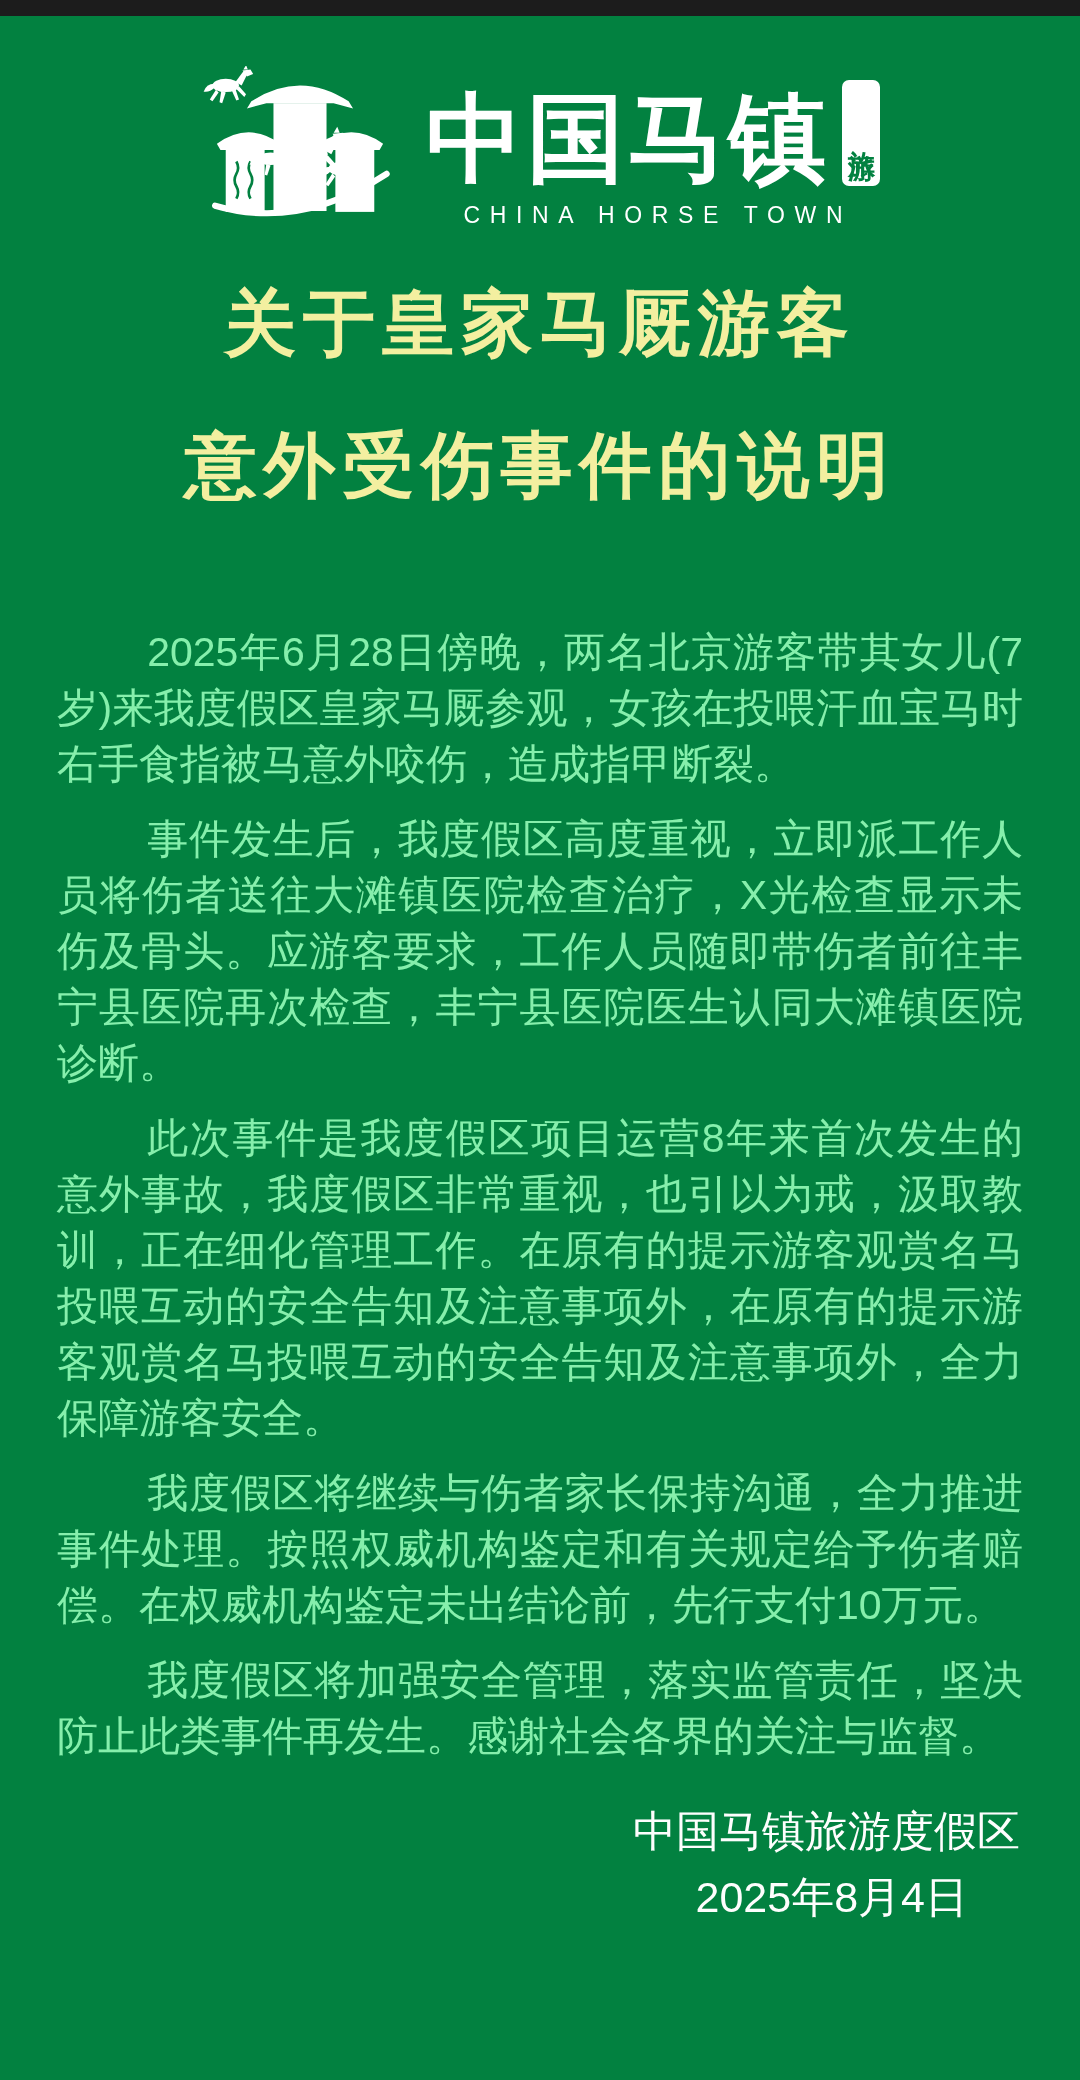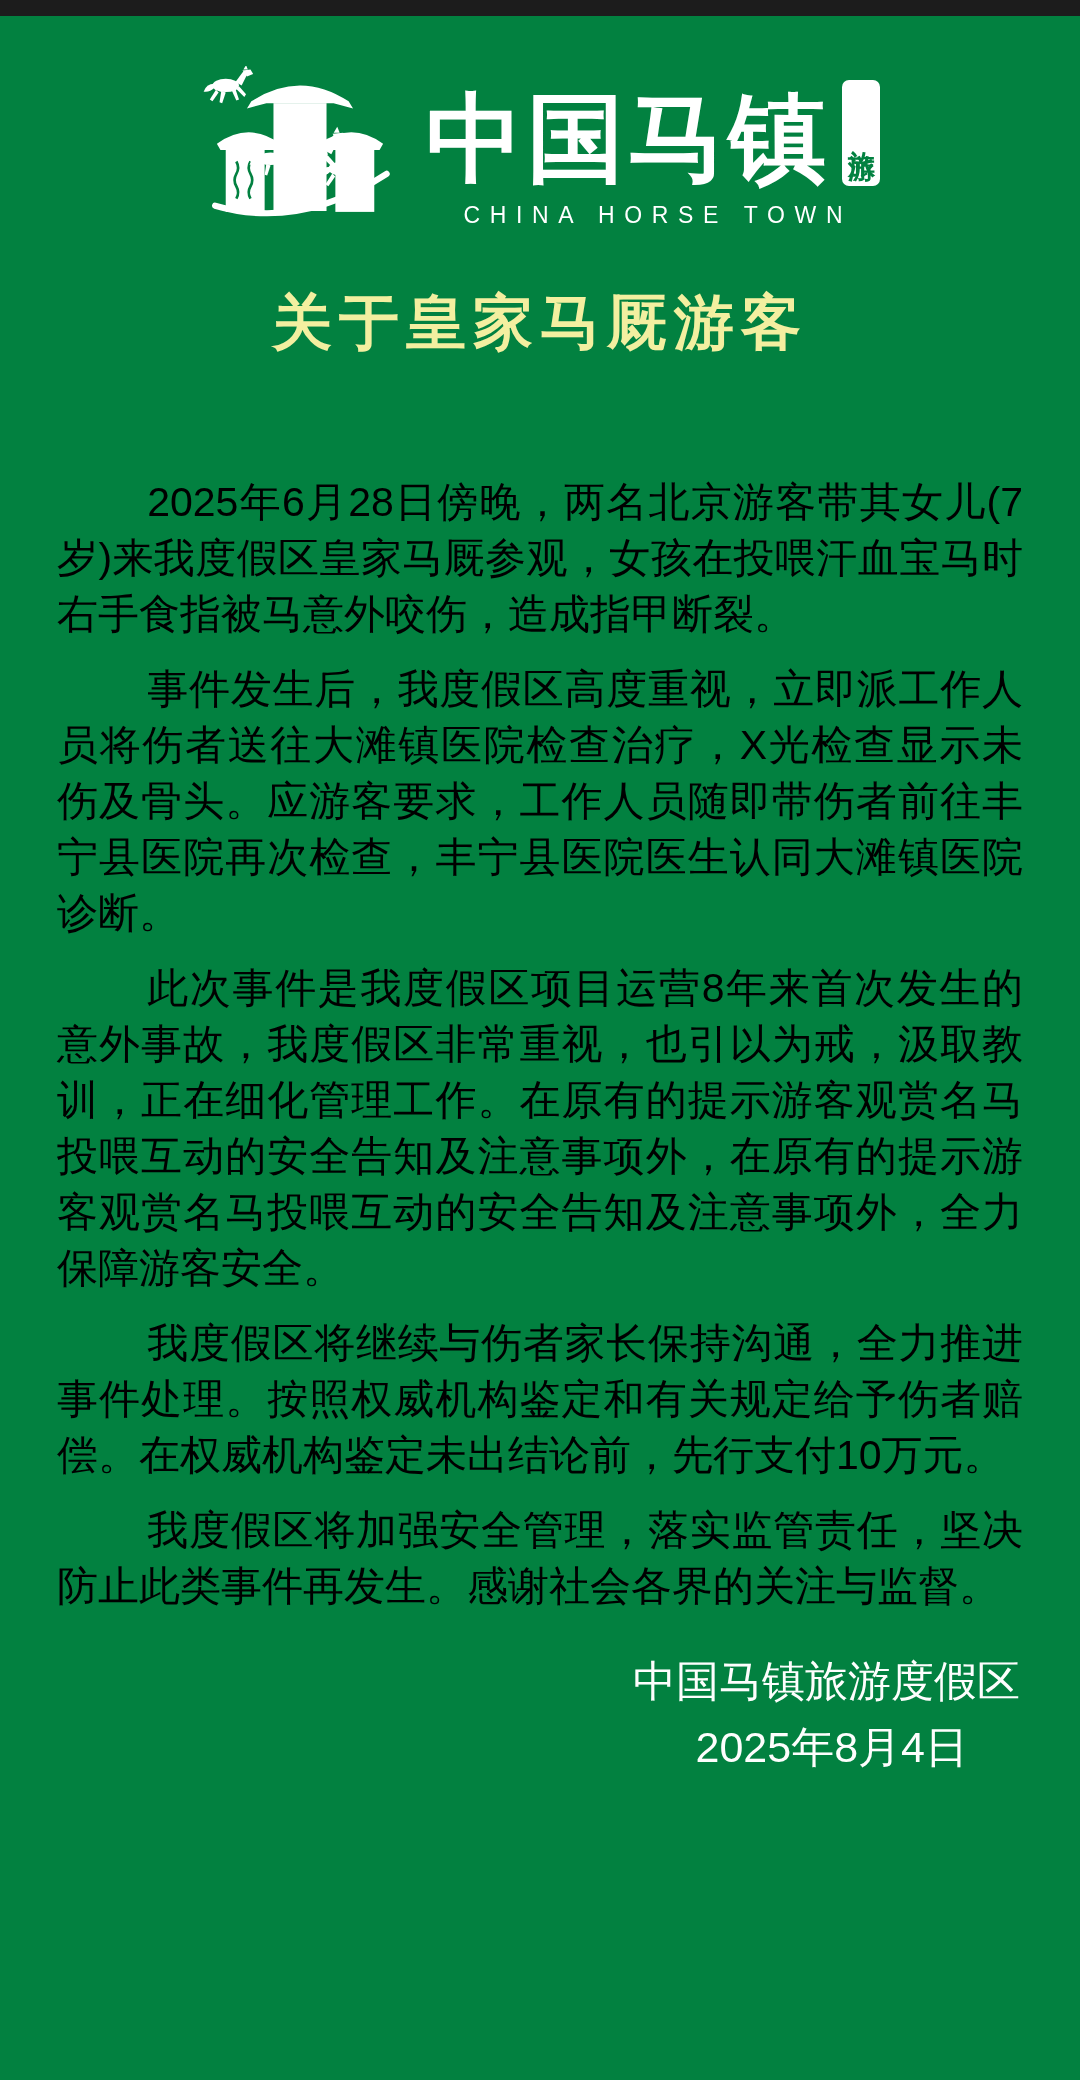--- a/index.html
+++ b/index.html
@@ -53,32 +53,32 @@
     text-indent:0.42em;
     color:#ffffff;
     white-space:nowrap;
   }
   
   .title {
     margin-top:16px;
     text-align:center;
     color:#f3efa0;
     font-weight:bold;
-    font-size:60px;
+    font-size:72px;
     line-height:142px;
     letter-spacing:7px;
   }
   .title span { display:block; }
   
   .body {
     padding:40px 57px 0 57px;
     font-size:41px;
     line-height:56px;
     text-align:justify;
-    color:#000000;
+    color:#86efac;
   }
   .body p { margin:0 0 19px 0; text-indent:2.2em; }
   
   .signature {
     margin-top:34px;
     text-align:right;
     font-size:43px;
     line-height:66px;
     color:#fdfefd;
   }
@@ -130,20 +130,21 @@
       <div class="brand-row">
         <div class="brand-cn">中国马镇</div>
         <div class="brand-seal">旅游</div>
       </div>
       <div class="brand-en">CHINA HORSE TOWN</div>
     </div>
   </header>
 
   <h1 class="title">
     <span>关于皇家马厩游客</span>
+    <span>意外受伤事件的说明</span>
   </h1>
 
   <main class="body">
     <p>2025年6月28日傍晚，两名北京游客带其女儿(7岁)来我度假区皇家马厩参观，女孩在投喂汗血宝马时右手食指被马意外咬伤，造成指甲断裂。</p>
     <p>事件发生后，我度假区高度重视，立即派工作人员将伤者送往大滩镇医院检查治疗，X光检查显示未伤及骨头。应游客要求，工作人员随即带伤者前往丰宁县医院再次检查，丰宁县医院医生认同大滩镇医院诊断。</p>
     <p>此次事件是我度假区项目运营8年来首次发生的意外事故，我度假区非常重视，也引以为戒，汲取教训，正在细化管理工作。在原有的提示游客观赏名马投喂互动的安全告知及注意事项外，在原有的提示游客观赏名马投喂互动的安全告知及注意事项外，全力保障游客安全。</p>
     <p>我度假区将继续与伤者家长保持沟通，全力推进事件处理。按照权威机构鉴定和有关规定给予伤者赔偿。在权威机构鉴定未出结论前，先行支付10万元。</p>
     <p>我度假区将加强安全管理，落实监管责任，坚决防止此类事件再发生。感谢社会各界的关注与监督。</p>
   </main>
 

